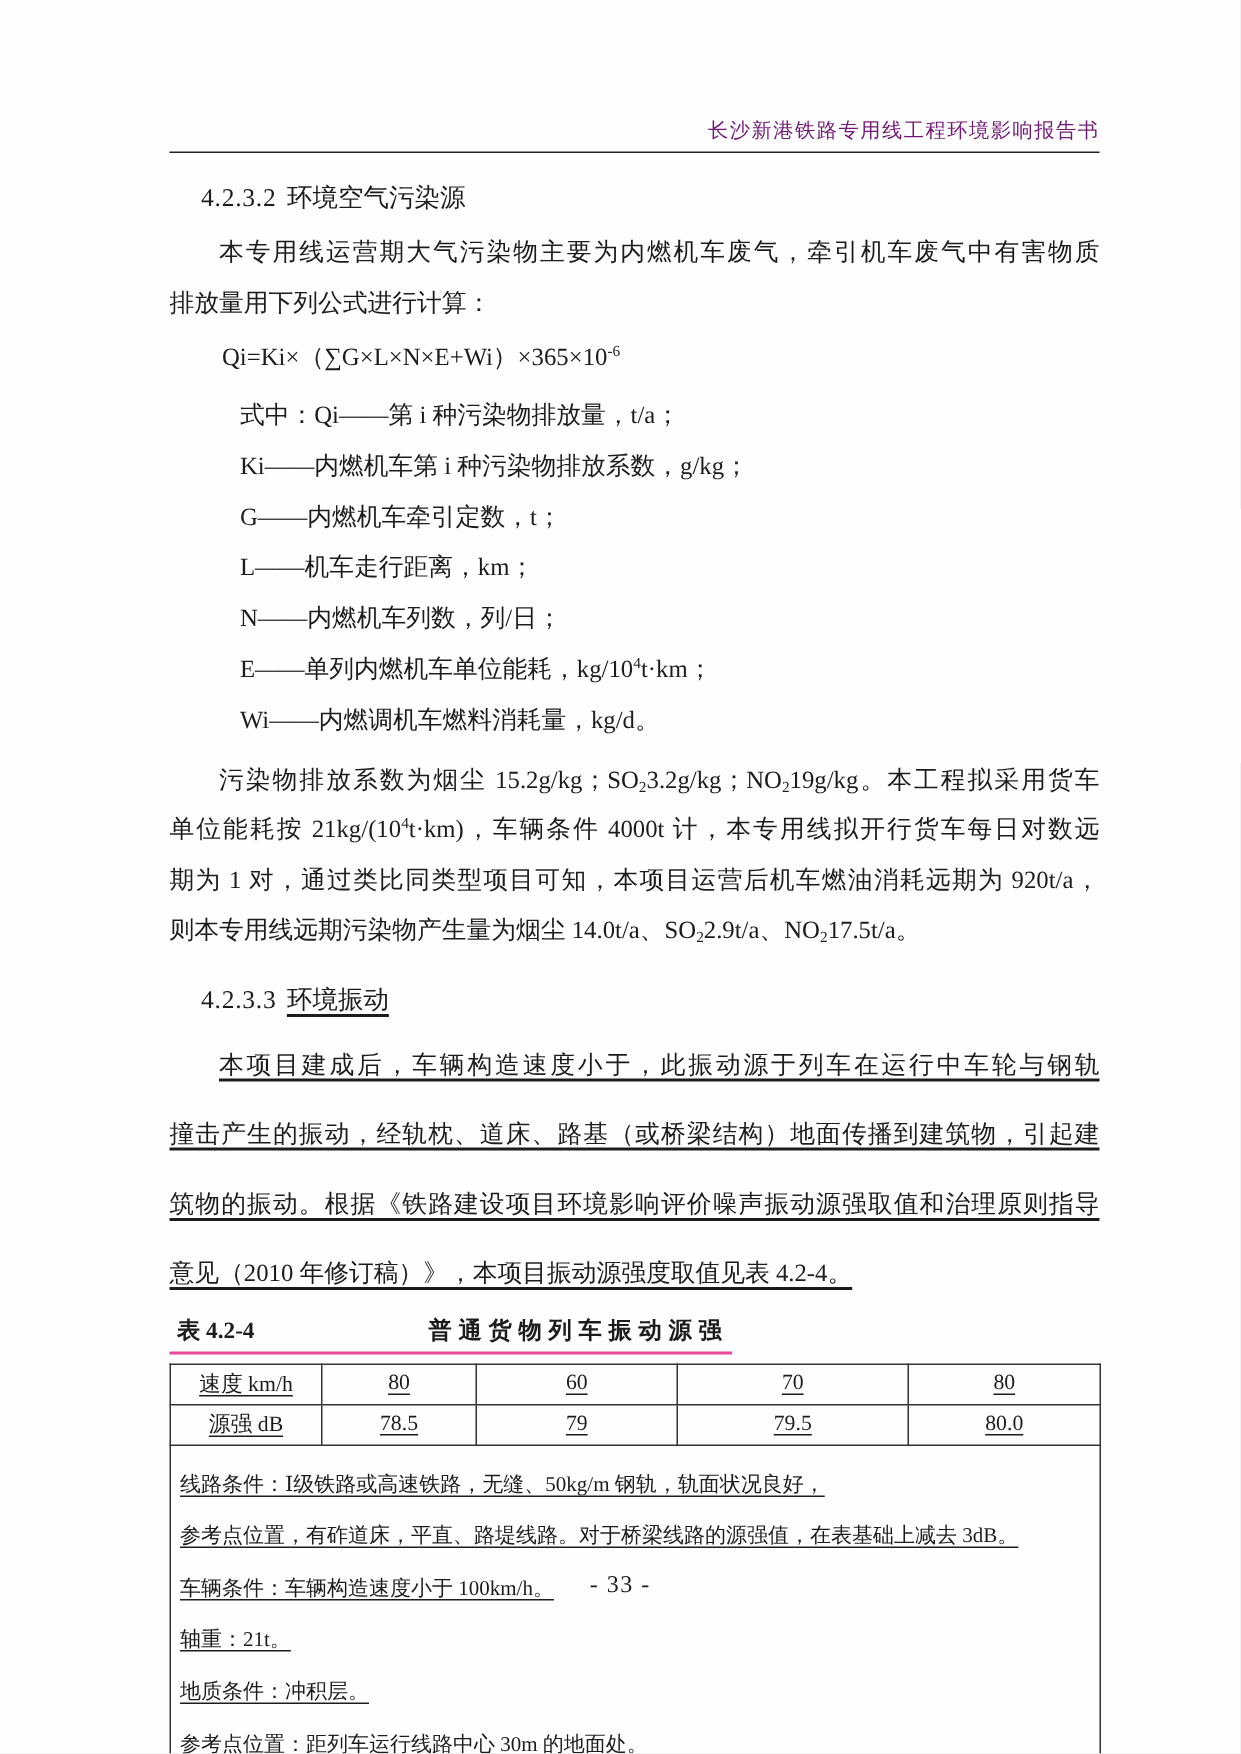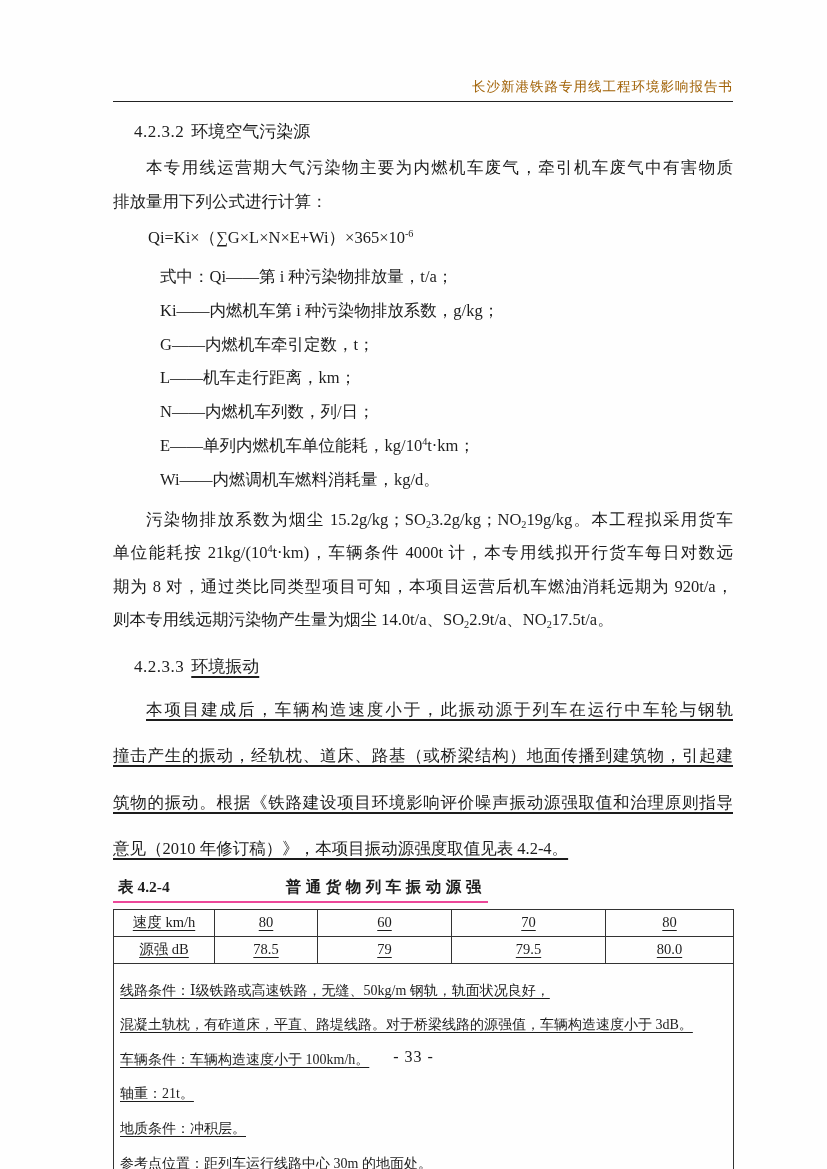--- a/index.html
+++ b/index.html
@@ -17,21 +17,21 @@
   .header-area {
     margin: 0 94px 0 113px;
     padding-top: 78px;
     padding-bottom: 5px;
     border-bottom: 1.5px solid #222;
     text-align: right;
   }
   .header-title {
     font-size: 13.5px;
     letter-spacing: 1px;
-    color: #a16207;
+    color: #701a75;
     text-align: right;
   }
   .content {
     margin: 0 94px 0 113px; 
   }
   .heading {
     font-size: 17px;
     font-weight: normal;
     margin-top: 17px;
     margin-bottom: 6px;
@@ -143,21 +143,21 @@
       <div class="def-line"><span>G——内燃机车牵引定数，t；</span></div>
       <div class="def-line"><span>L——机车走行距离，km；</span></div>
       <div class="def-line"><span>N——内燃机车列数，列/日；</span></div>
       <div class="def-line"><span>E——单列内燃机车单位能耗，kg/10</span><sup>4</sup><span>t·km；</span></div>
       <div class="def-line"><span>Wi——内燃调机车燃料消耗量，kg/d。</span></div>
     </div>
 
     <div class="para">
       <div class="pline indent jline"><span>污染物排放系数为烟尘 15.2g/kg；SO</span><sub>2</sub><span>3.2g/kg；NO</span><sub>2</sub><span>19g/kg。本工程拟采用货车</span></div>
       <div class="pline jline"><span>单位能耗按 21kg/(10</span><sup>4</sup><span>t·km)，车辆条件 4000t 计，本专用线拟开行货车每日对数远</span></div>
-      <div class="pline jline"><span>期为 8 对，通过类比同类型项目可知，本项目运营后机车燃油消耗远期为 920t/a，</span></div>
+      <div class="pline jline"><span>期为 1 对，通过类比同类型项目可知，本项目运营后机车燃油消耗远期为 920t/a，</span></div>
       <div class="pline"><span>则本专用线远期污染物产生量为烟尘 14.0t/a、SO</span><sub>2</sub><span>2.9t/a、NO</span><sub>2</sub><span>17.5t/a。</span></div>
     </div>
 
     <h2 class="heading">
       <span class="sec-num">4.2.3.3</span><span class="sec-title u">环境振动</span>
     </h2>
 
     <div class="para">
       <div class="pline indent jline u">本项目建成后，车辆构造速度小于，此振动源于列车在运行中车轮与钢轨</div>
       <div class="pline jline u">撞击产生的振动，经轨枕、道床、路基（或桥梁结构）地面传播到建筑物，引起建</div>
@@ -188,21 +188,21 @@
       <tr>
         <td><span class="cellu">源强 dB</span></td>
         <td><span class="cellu">78.5</span></td>
         <td><span class="cellu">79</span></td>
         <td><span class="cellu">79.5</span></td>
         <td><span class="cellu">80.0</span></td>
       </tr>
       <tr>
         <td colspan="5" class="notes-cell">
           <div class="note-line"><span>线路条件：Ⅰ级铁路或高速铁路，无缝、50kg/m 钢轨，轨面状况良好，</span></div>
-          <div class="note-line"><span>混凝土轨枕，有砟道床，平直、路堤线路。对于桥梁线路的源强值，车辆构造速度小于 3dB。</span></div>
+          <div class="note-line"><span>参考点位置，有砟道床，平直、路堤线路。对于桥梁线路的源强值，在表基础上减去 3dB。</span></div>
           <div class="note-line"><span>车辆条件：车辆构造速度小于 100km/h。</span></div>
           <div class="note-line"><span>轴重：21t。</span></div>
           <div class="note-line"><span>地质条件：冲积层。</span></div>
           <div class="note-line"><span>参考点位置：距列车运行线路中心 30m 的地面处。</span></div>
         </td>
       </tr>
     </tbody>
       </table>
 
   </div>

